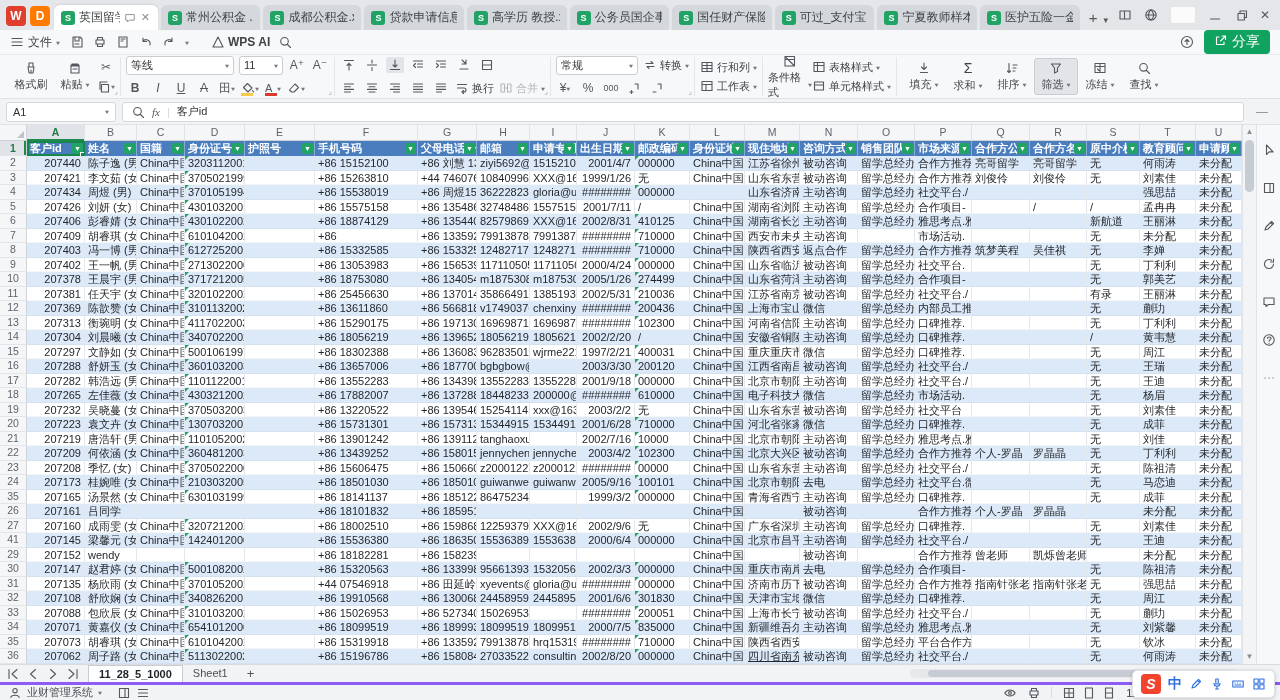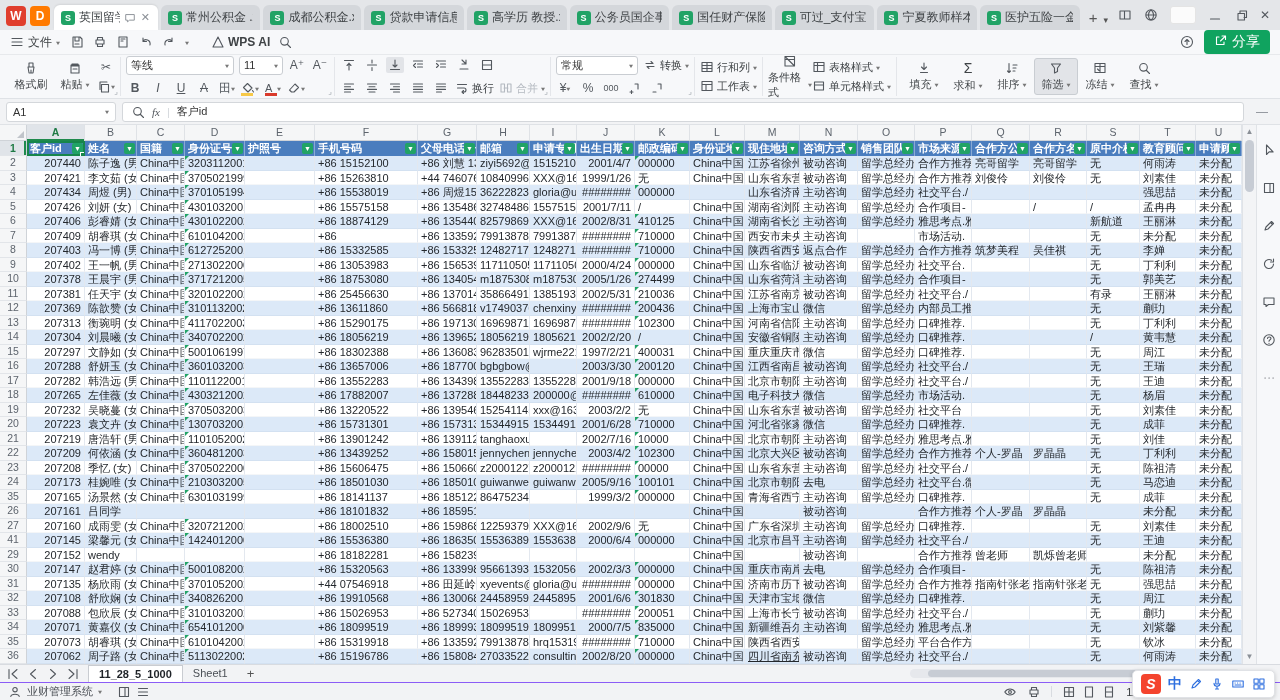--- a/index.html
+++ b/index.html
@@ -88,21 +88,21 @@
   .rightrail{width:24px;flex:none;background:#f7f8fa;border-left:1px solid #e0e3e7;display:flex;flex-direction:column;align-items:center;padding-top:18px;gap:24px;color:#5f6670}
   
   .sheetbar{height:18px;background:#f2f3f5;border-top:1px solid #d8dbe0;display:flex;align-items:center;padding:0 6px;gap:2px}
   .snav{display:flex;align-items:center;gap:6px;color:#6a7077;margin-right:6px}
   .stab{height:17px;line-height:16px;padding:0 10px;font-size:11px;color:#4a4f55;white-space:nowrap}
   .stab.active{background:#fff;border:1px solid #c9ccd1;border-bottom:none;font-weight:bold;color:#1f2328}
   .addsheet{font-size:13px;color:#555;padding:0 7px}
   .hscroll{margin-left:auto;margin-right:34px;width:330px;height:9px;background:#e6e8ec;border-radius:5px;position:relative}
   .hthumb{position:absolute;left:18px;top:1px;width:225px;height:7px;background:#c7ccd4;border-radius:4px}
   
-  .statusbar{height:18px;background:#f2f3f5;border-top:1px solid #8b5cf6;display:flex;align-items:center;padding:0 8px;gap:8px;font-size:11px;color:#4a4f55}
+  .statusbar{height:18px;background:#f2f3f5;border-top:3px solid #8b5cf6;display:flex;align-items:center;padding:0 8px;gap:8px;font-size:11px;color:#4a4f55}
   .sbleft{display:flex;align-items:center;gap:5px}
   .sbright{margin-left:auto;display:flex;align-items:center;gap:10px}
   .viewics{display:flex;align-items:center;gap:6px}
   .zoomtxt{font-size:11px;color:#3f4346}
   .sdiv{width:1px;height:11px;background:#d8dbe0}
   
   .ime{position:absolute;right:5px;bottom:2px;height:28px;background:#fff;border:1px solid #e0e2e6;border-radius:5px;box-shadow:0 1px 4px rgba(0,0,0,.18);display:flex;align-items:center;gap:7px;padding:0 8px;z-index:50}
   .imes{width:20px;height:20px;background:#f4442e;border-radius:4px;color:#fff;font-weight:bold;font-style:italic;font-size:14px;line-height:20px;text-align:center}
   .imezh{color:#2e6fdf;font-weight:bold;font-size:14px}
 </style>

